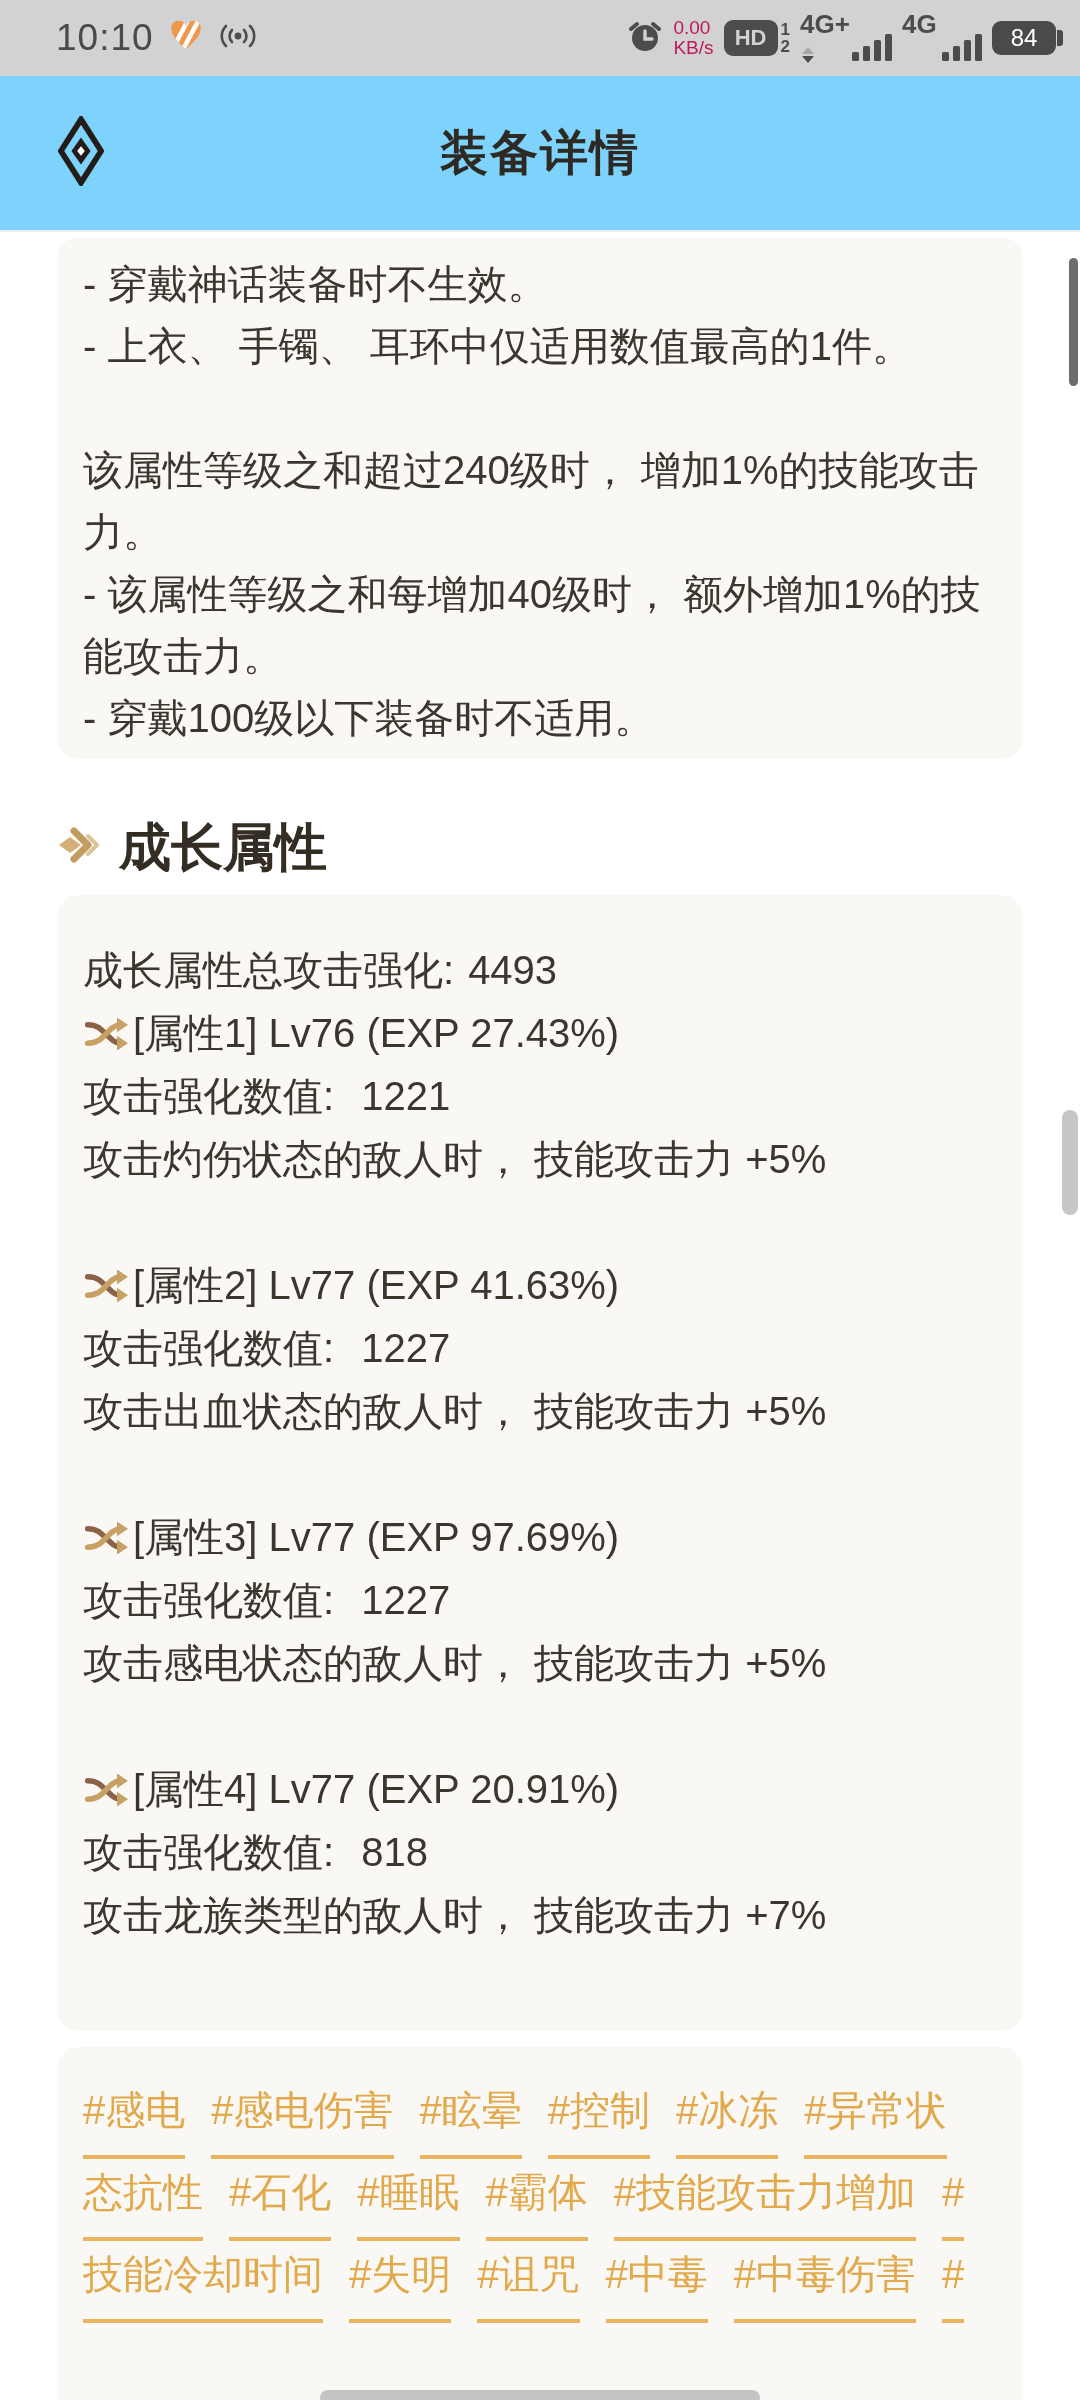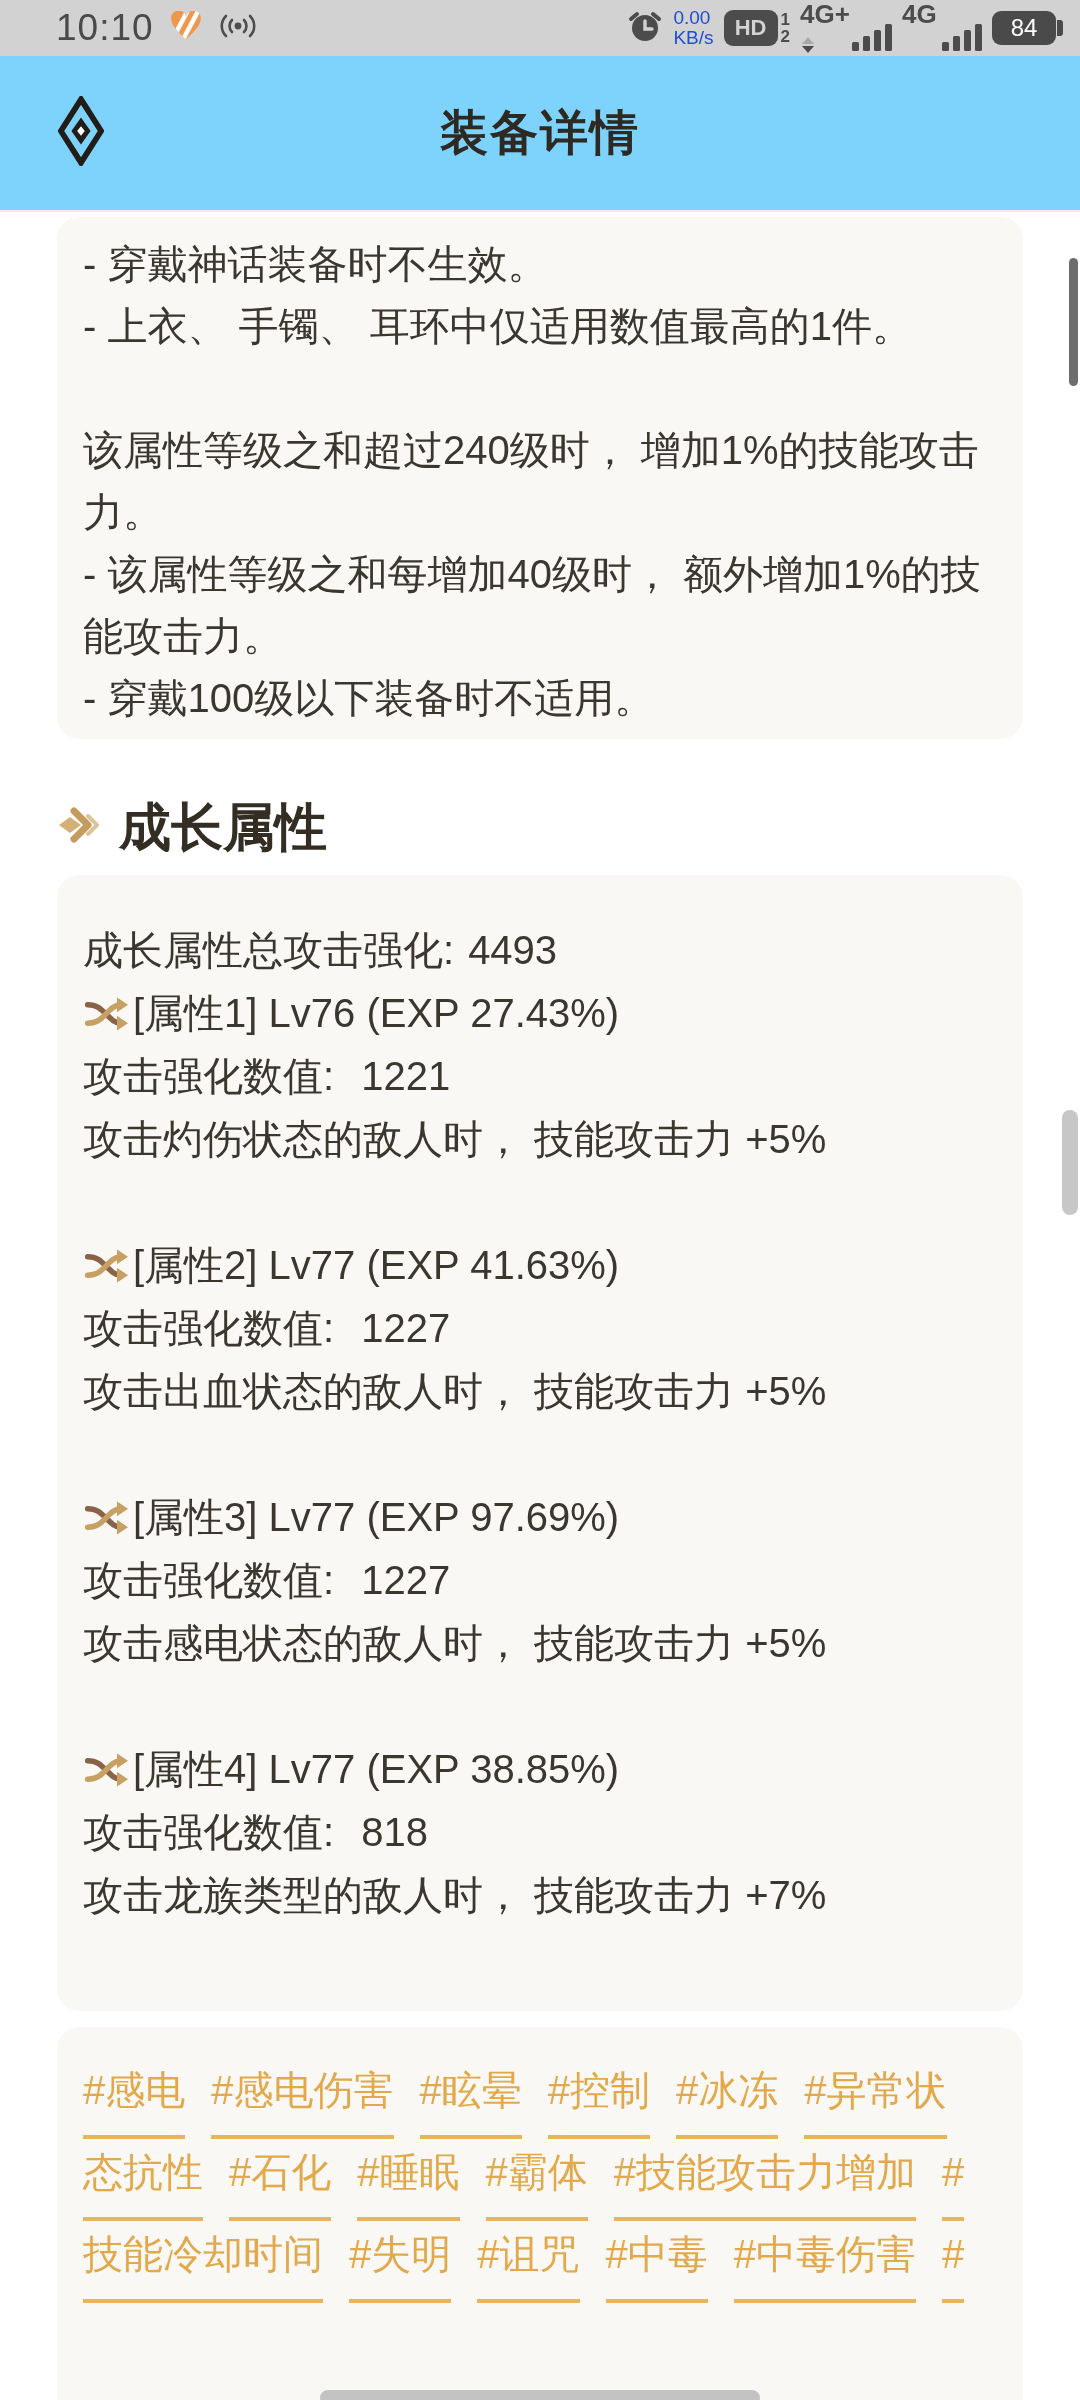--- a/index.html
+++ b/index.html
@@ -3,27 +3,27 @@
 <meta charset="utf-8">
 <style>
   * { margin:0; padding:0; box-sizing:border-box; }
   html,body { width:1080px; height:2400px; }
   body {
     position:relative; overflow:hidden; background:#ffffff;
     font-family:"Liberation Sans", sans-serif; color:#3b362e;
   }
 
   
-  .status-bar { height:56px; background:#d2d2d2; display:flex; align-items:center;
+  .status-bar { height:76px; background:#d2d2d2; display:flex; align-items:center;
     padding:0 16px 0 56px; }
   .sb-left { display:flex; align-items:center; gap:16px; }
   .sb-time { font-size:37px; font-weight:500; color:#4a4a4a; letter-spacing:1px; }
   .sb-right { margin-left:auto; display:flex; align-items:center; gap:10px; }
   .sb-speed { display:flex; flex-direction:column; align-items:flex-start; line-height:20px; }
-  .sb-speed span { font-size:19px; color:#1d4ed8; }
+  .sb-speed span { font-size:19px; color:#be185d; }
   .hd-wrap { display:flex; align-items:center; }
   .hd-badge { width:54px; height:36px; background:#4c4c4c; border-radius:9px; color:#d2d2d2;
     font-size:22px; font-weight:700; display:flex; align-items:center; justify-content:center; }
   .hd-sims { display:flex; flex-direction:column; margin-left:3px; line-height:17px; }
   .hd-sims span { font-size:17px; font-weight:700; color:#4c4c4c; }
   .net-cluster { position:relative; width:92px; height:58px; }
   .net-cluster.small { width:80px; }
   .net-label { position:absolute; top:0; left:0; font-size:26px; font-weight:700; color:#4c4c4c; }
   .net-bars { position:absolute; bottom:2px; right:0; }
   .net-tri { position:absolute; bottom:4px; left:2px; display:flex; flex-direction:column; gap:2px; }
@@ -254,21 +254,21 @@
         <div class="attr-block">
     <div class="body-line attr-header">
       <span class="shuffle-icon">
         <svg width="46" height="44" viewBox="0 0 48 48">
           <path d="M4 14 C14 14 18 18 24 24 C30 30 34 34 40 34" stroke="#8a6247" stroke-width="6" fill="none" stroke-linecap="round"></path>
           <path d="M4 34 C14 34 18 30 24 24 C30 18 34 14 40 14" stroke="#c7a064" stroke-width="6" fill="none" stroke-linecap="round"></path>
           <polygon points="36,6 48,14 36,22" fill="#c7a064"></polygon>
           <polygon points="36,26 48,34 36,42" fill="#c7a064"></polygon>
         </svg>
       </span>
-      <span>[属性4] Lv77 (EXP 38.85%)</span>
+      <span>[属性4] Lv77 (EXP 20.91%)</span>
     </div>
     <div class="body-line attr-value">
       <span class="lbl">攻击强化数值:</span>
       <span>818</span>
     </div>
     <div class="body-line">攻击龙族类型的敌人时， 技能攻击力 +7%</div>
   </div>
       </div>
   </div>
 

